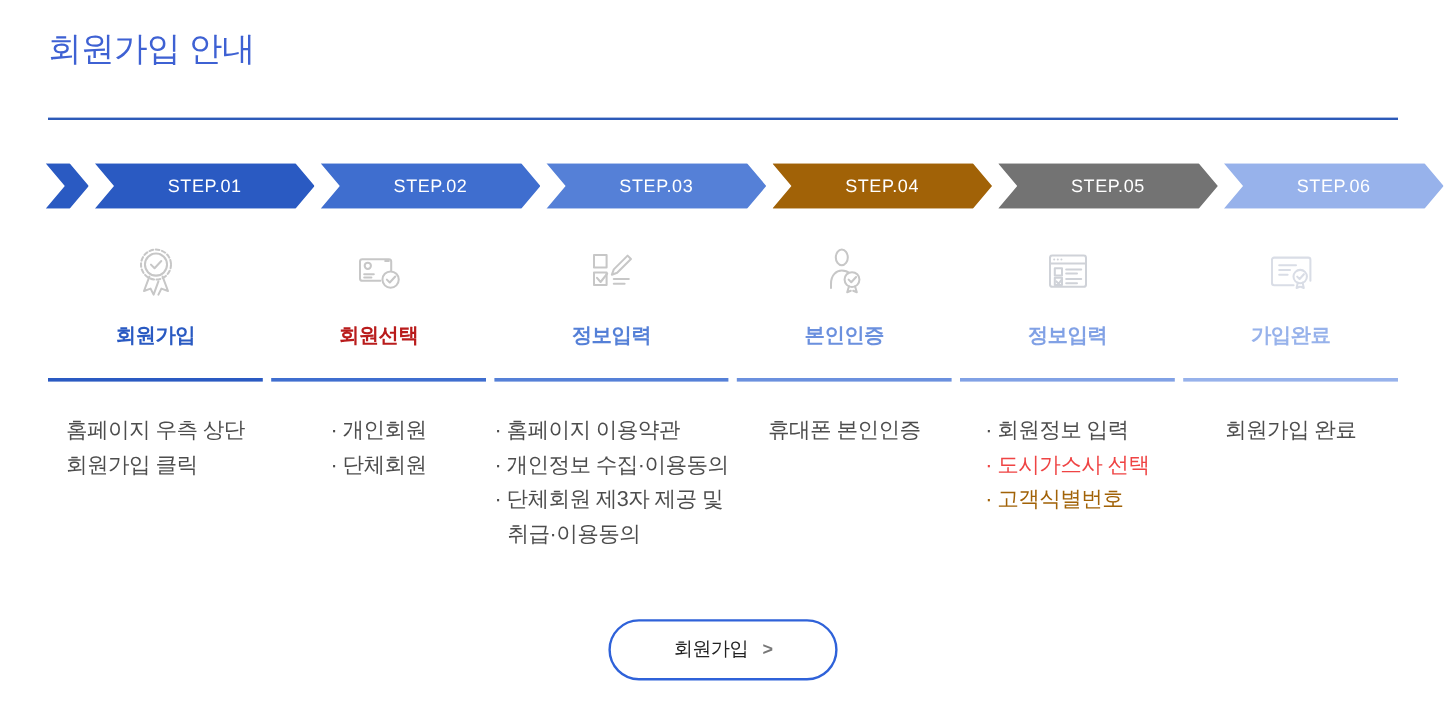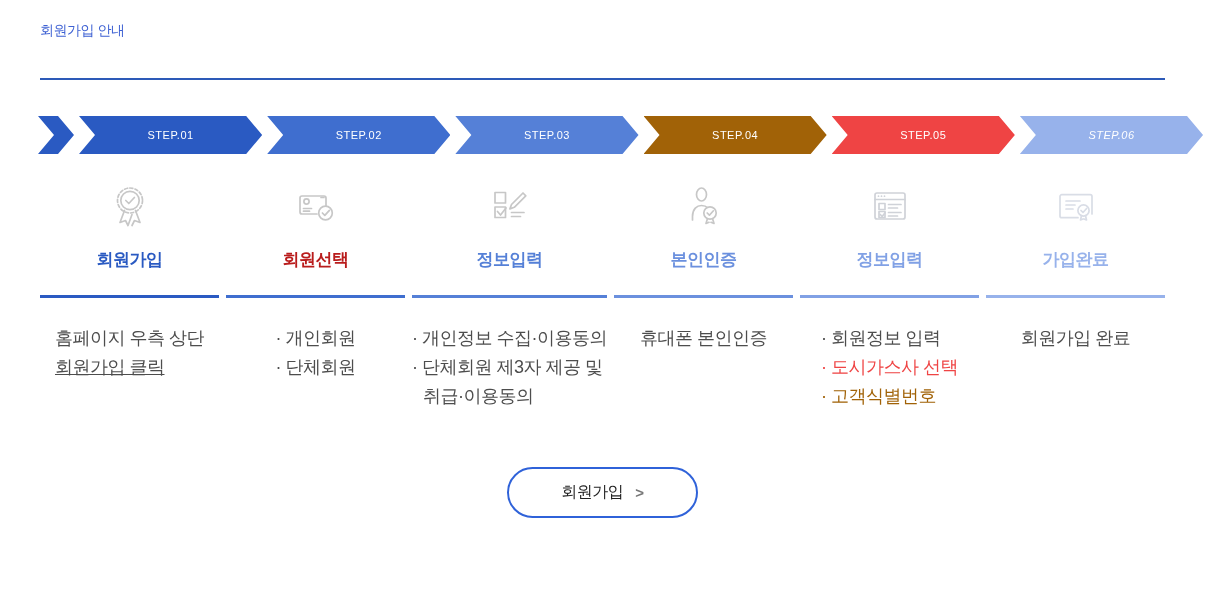--- a/index.html
+++ b/index.html
@@ -4,36 +4,36 @@
 <style>
   * { margin:0; padding:0; box-sizing:border-box; }
   html,body { background:#ffffff; }
   body {
     width:1205px; min-height:589px;
     font-family:"Liberation Sans","DejaVu Sans",sans-serif;
     overflow:hidden;
   }
   .page { padding:22px 40px 0 40px; }
 
-  .page-title { font-size:14px; font-weight:500; letter-spacing:-0.5px; }
+  .page-title { font-size:28px; font-weight:500; letter-spacing:-0.5px; }
   .title-rule { height:2px; border:0; margin-top:38px; }
 
   
   .steps-arrows { display:flex; gap:5px; margin:36px -38px 0 -2px; }
   .lead-chevron {
     flex:0 0 36px; height:38px;
     clip-path:polygon(0 0, 20px 0, 100% 50%, 20px 100%, 0 100%, 16px 50%);
   }
   .step-arrow {
     flex:1; height:38px;
     clip-path:polygon(0 0, calc(100% - 16px) 0, 100% 50%, calc(100% - 16px) 100%, 0 100%, 16px 50%);
     display:flex; align-items:center; justify-content:center;
   }
   .step-arrow .step-label {
-    color:#fff; font-size:11px; letter-spacing:0.5px; font-weight:500;
+    color:#fff; font-size:15px; letter-spacing:0.5px; font-weight:500;
   }
 
   
   .steps-body { display:flex; column-gap:7px; margin-top:28px; }
   .step-col { flex:1; display:flex; flex-direction:column; align-items:center; }
   .step-icon-box { height:50px; display:flex; align-items:center; justify-content:center; }
   .step-icon-box svg { width:48px; height:48px; }
   .step-name { margin-top:16px; font-size:17px; font-weight:700; letter-spacing:-0.5px; }
   .step-underline { width:100%; height:3px; margin-top:24px; }
   .step-desc {
@@ -74,24 +74,24 @@
   </div>
       <div class="step-arrow" style="background: rgb(63, 110, 207);">
     <span class="step-label">STEP.02</span>
   </div>
       <div class="step-arrow" style="background: rgb(85, 128, 215);">
     <span class="step-label">STEP.03</span>
   </div>
       <div class="step-arrow" style="background: #a16207;">
     <span class="step-label">STEP.04</span>
   </div>
-      <div class="step-arrow" style="background: #ef4444;">
+      <div class="step-arrow" style="background: #737373;">
     <span class="step-label">STEP.05</span>
   </div>
-      <div class="step-arrow" style="background: rgb(151, 178, 235); font-style: italic;">
+      <div class="step-arrow" style="background: rgb(151, 178, 235);">
     <span class="step-label">STEP.06</span>
   </div>
     </div>
 
   <div class="steps-body">
 
   <div class="step-col">
     <div class="step-icon-box">
           <svg class="outline-icon" viewBox="0 0 48 48" style="color: rgb(199, 199, 199);">
     <path d="M18.5 27.5 L14 39.5 L19.5 37.5 L22 42.5 L26 31.5"></path>
@@ -99,21 +99,21 @@
     <circle cx="24" cy="17.5" r="12.5" stroke-dasharray="3.1 2.2"></circle>
     <circle cx="24" cy="17.5" r="9.2"></circle>
     <path d="M19.8 17.5 l3 3 l5.6 -6"></path>
   </svg>
         </div>
     <div class="step-name" style="color: rgb(42, 90, 194);">회원가입</div>
     <div class="step-underline" style="background: rgb(42, 90, 194);"></div>
     <div class="step-desc">
       <div class="step-desc-inner">
             <div class="desc-line" style="color: rgb(77, 77, 77);">홈페이지 우측 상단</div>
-            <div class="desc-line" style="color: rgb(77, 77, 77); text-decoration: underline;">회원가입 클릭</div>
+            <div class="desc-line" style="color: rgb(77, 77, 77);">회원가입 클릭</div>
           </div>
     </div>
   </div>
       <div class="step-col">
     <div class="step-icon-box">
           <svg class="outline-icon" viewBox="0 0 48 48" style="color: rgb(199, 199, 199);">
     <path d="M34 26 v-11 a2 2 0 0 0 -2 -2 h-22 a2 2 0 0 0 -2 2 v14 a2 2 0 0 0 2 2 h15"></path>
     <circle cx="14.5" cy="18.5" r="2.6"></circle>
     <path d="M11.5 25.5 h8"></path>
     <path d="M11.5 28.2 h6"></path>
@@ -139,20 +139,21 @@
     <path d="M11.5 28.5 l3 3.5 l5.5 -7"></path>
     <path d="M25.5 21.5 l11.5 -11.5 l2.8 2.8 l-11.5 11.5 l-4.4 1.6 z"></path>
     <path d="M25.5 29.5 h12.5"></path>
     <path d="M25.5 33.5 h9"></path>
   </svg>
         </div>
     <div class="step-name" style="color: rgb(85, 128, 215);">정보입력</div>
     <div class="step-underline" style="background: rgb(85, 128, 215);"></div>
     <div class="step-desc">
       <div class="step-desc-inner">
+            <div class="desc-line" style="color: rgb(77, 77, 77);">· 홈페이지 이용약관</div>
             <div class="desc-line" style="color: rgb(77, 77, 77);">· 개인정보 수집·이용동의</div>
             <div class="desc-line" style="color: rgb(77, 77, 77);">· 단체회원 제3자 제공 및</div>
             <div class="desc-line indent" style="color: rgb(77, 77, 77);">취급·이용동의</div>
           </div>
     </div>
   </div>
       <div class="step-col">
     <div class="step-icon-box">
           <svg class="outline-icon" viewBox="0 0 48 48" style="color: rgb(199, 199, 199);">
     <ellipse cx="21.5" cy="11.5" rx="5" ry="6.5"></ellipse>

